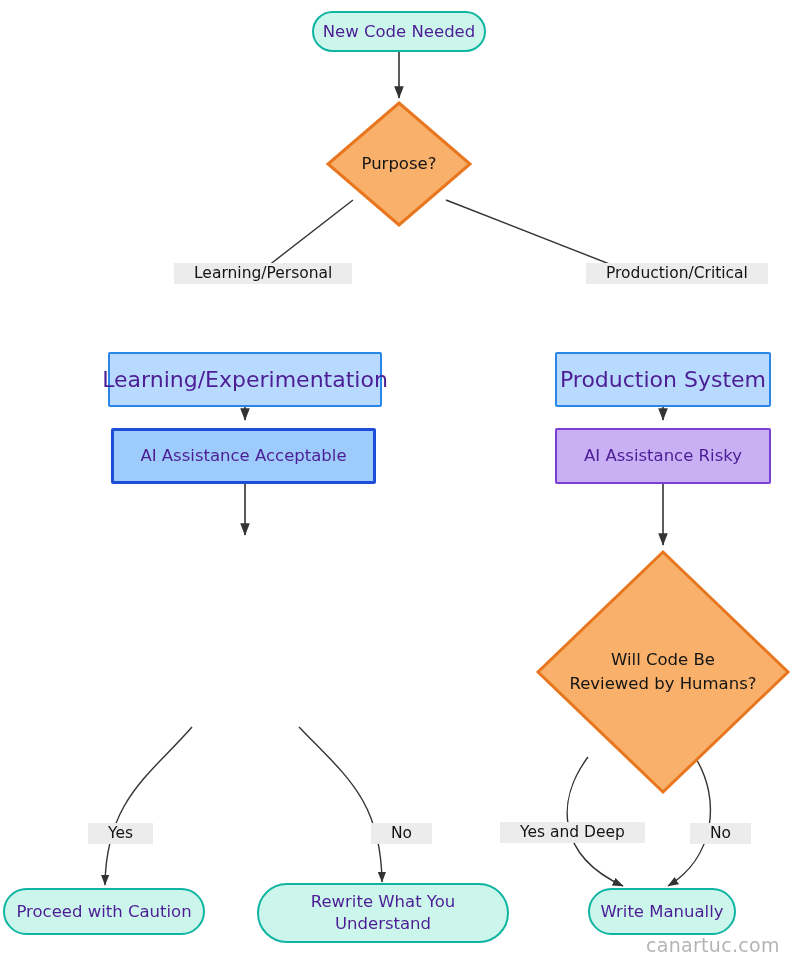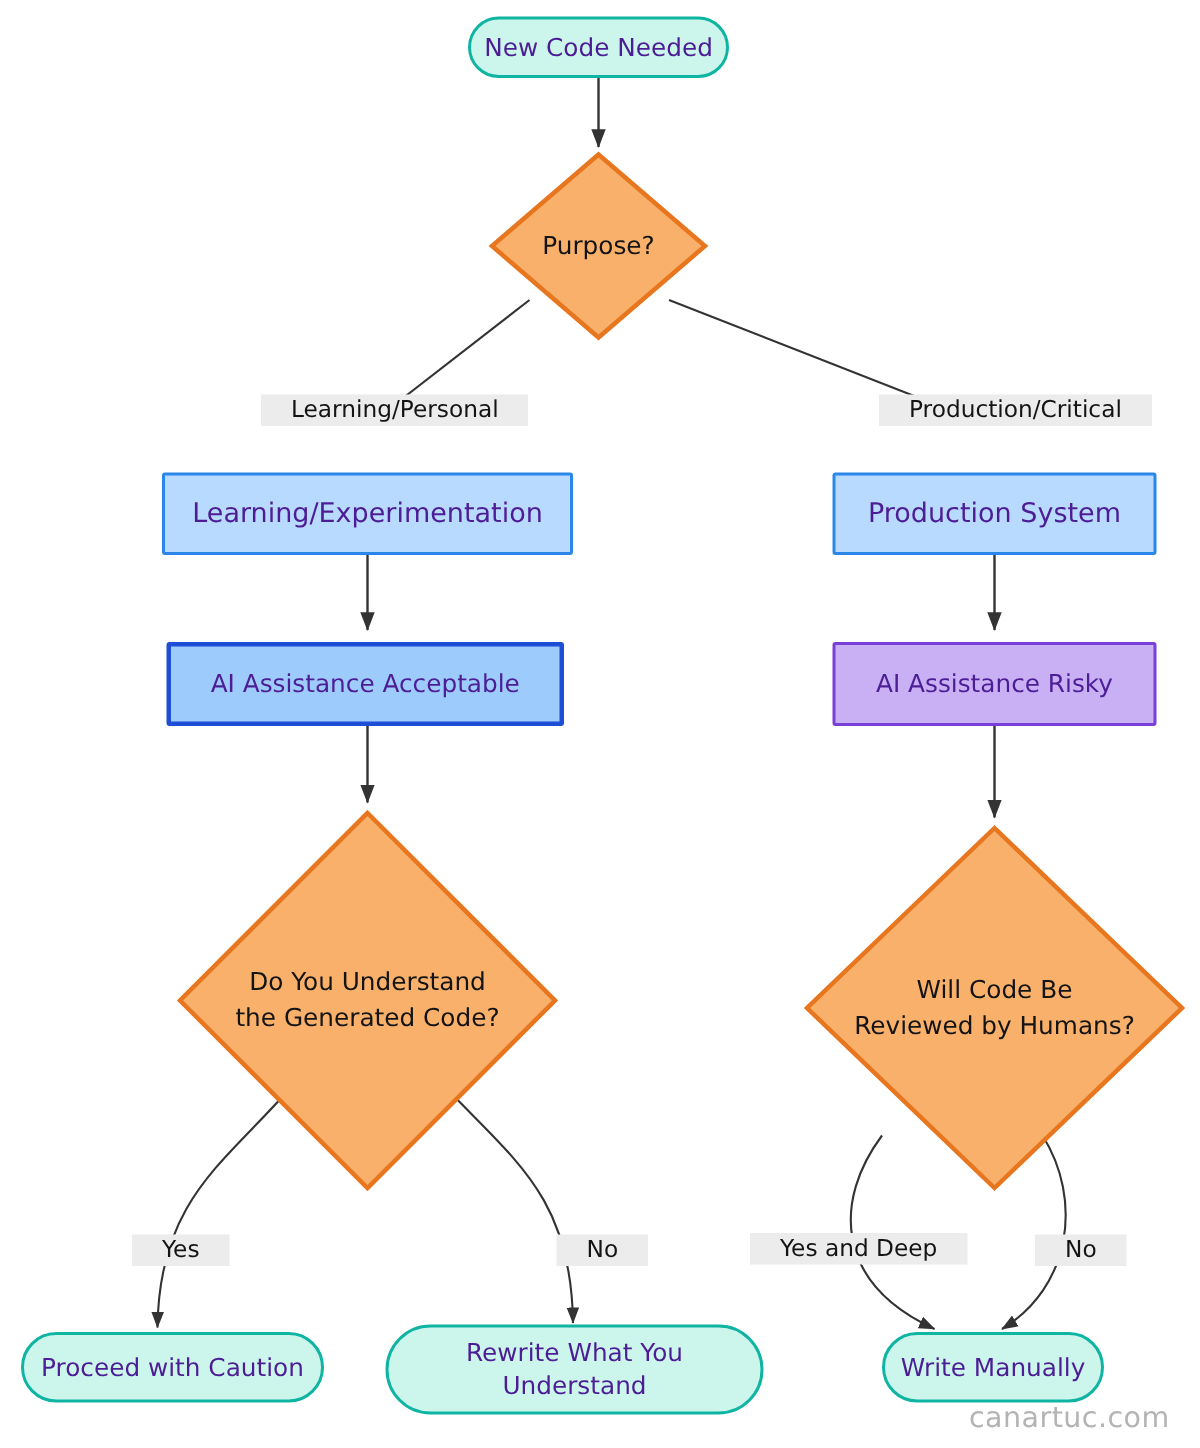--- a/index.html
+++ b/index.html
@@ -40,21 +40,22 @@
     background: #ccf6ec;
     border: 2.6px solid #0fb5a2;
     border-radius: 999px;
     font-size: 16.5px;
   }
   
   .proc-light {
     background: #b9daff;
     border: 2px solid #2a86e8;
     border-radius: 2px;
-    font-size: 18px;
+    font-size: 22px;
+    margin-top: 37px;
   }
   .proc-strong {
     background: #9dcbfb;
     border: 3px solid #1d4ed8;
     border-radius: 2px;
     font-size: 16.5px;
   }
   .proc-purple {
     background: #c9b0f5;
     border: 2.5px solid #7a3fd6;
@@ -163,45 +164,38 @@
   </div>
 
   <div class="node proc-strong" style="left:111px; top:428px; width:265px; height:56px;">
     <span>AI Assistance Acceptable</span>
   </div>
 
   <div class="node proc-purple" style="left:555px; top:428px; width:216px; height:56px;">
     <span>AI Assistance Risky</span>
   </div>
 
-  <div class="diamond-wrap" style="left:117px; top:539px; width:256px; height:256px;">
-    <svg class="diamond-shape" width="256" height="256" viewBox="0 0 256 256">
-      <polygon points="128,3 253,128 128,253 3,128" fill="#f8b06a" stroke="#e8761e" stroke-width="3"></polygon>
-    </svg>
-    <div class="diamond-label">Do You Understand
-the Generated Code?</div>
-  </div>
 
   <div class="diamond-wrap" style="left:535px; top:549px; width:256px; height:246px;">
     <svg class="diamond-shape" width="256" height="246" viewBox="0 0 256 246">
       <polygon points="128,3 253,123 128,243 3,123" fill="#f8b06a" stroke="#e8761e" stroke-width="3"></polygon>
     </svg>
     <div class="diamond-label">Will Code Be
 Reviewed by Humans?</div>
   </div>
 
   <div class="edge-label" style="left:88px; top:823px;">Yes</div>
 
   <div class="edge-label" style="left:371px; top:823px;">No</div>
 
   <div class="edge-label" style="left:500px; top:822px;">Yes and Deep</div>
 
   <div class="edge-label" style="left:690px; top:823px;">No</div>
 
-  <div class="node term" style="left:14px; top:888px; width:202px; height:47px;">
+  <div class="node term" style="left:3px; top:888px; width:202px; height:47px;">
     <span>Proceed with Caution</span>
   </div>
 
   <div class="node term" style="left:257px; top:883px; width:252px; height:60px; white-space:pre-line;">
     <span>Rewrite What You
 Understand</span>
   </div>
 
   <div class="node term" style="left:588px; top:888px; width:148px; height:47px;">
     <span>Write Manually</span>

